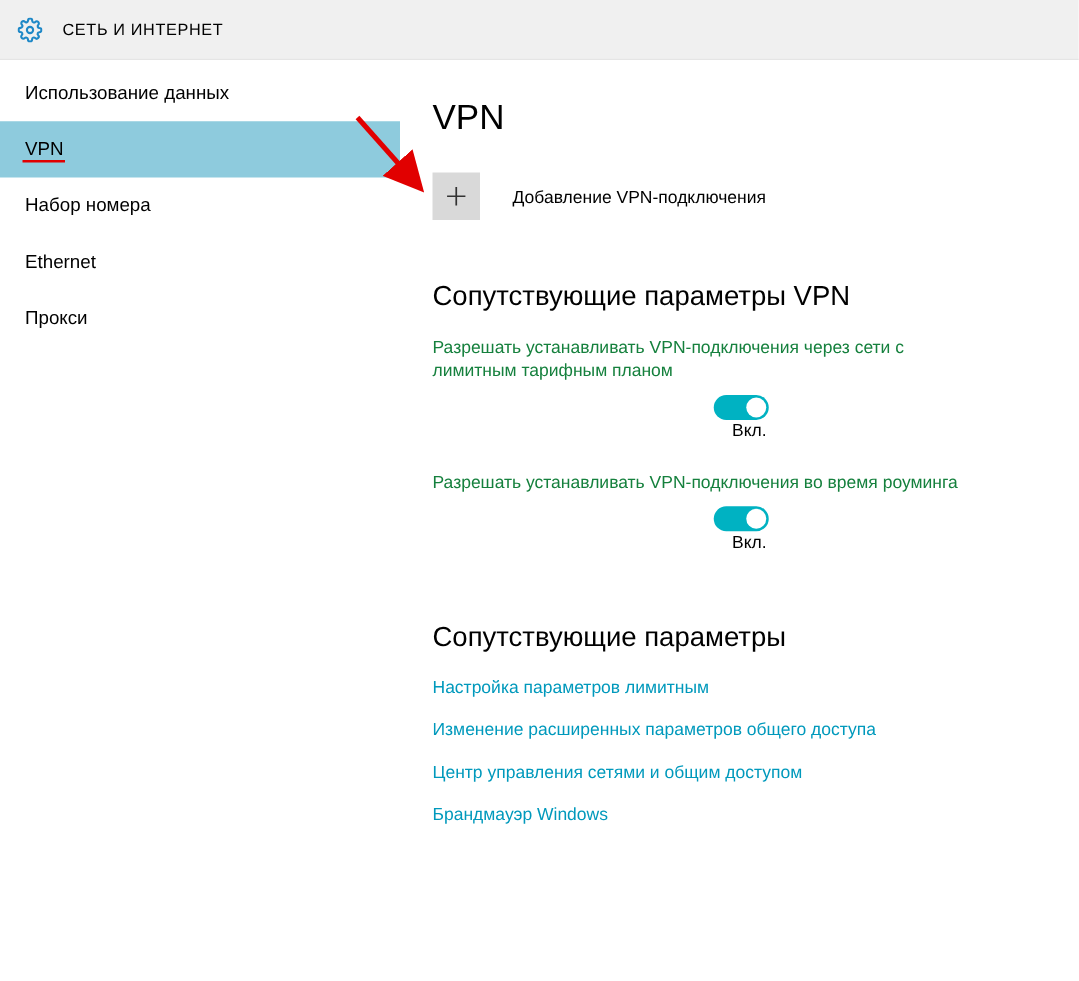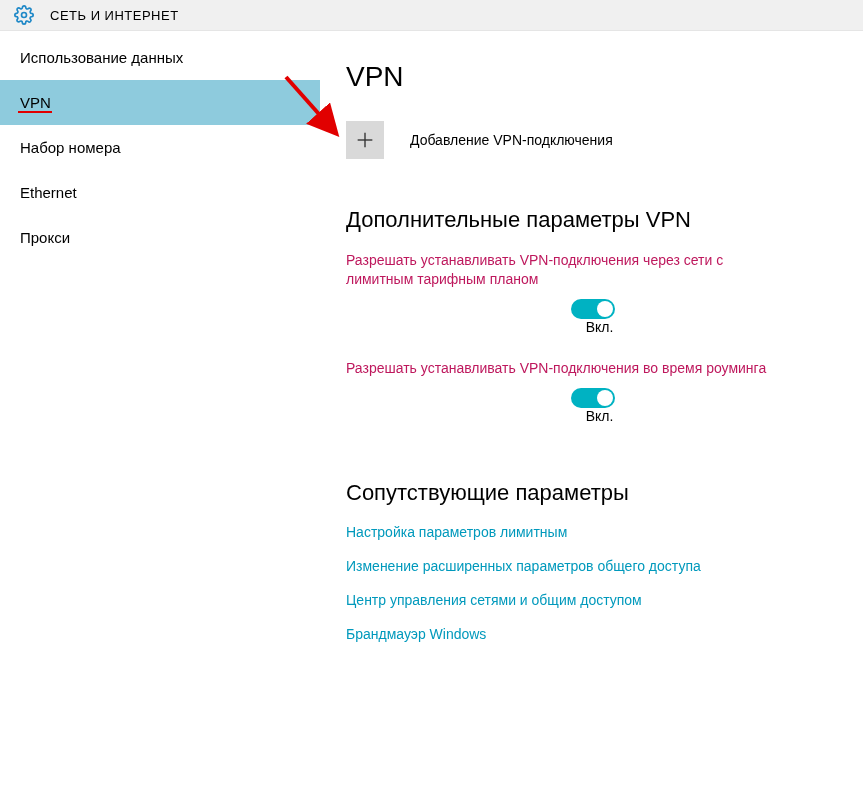--- a/index.html
+++ b/index.html
@@ -11,21 +11,21 @@
     width: 863px;
     height: 785px;
     overflow: hidden;
   }
   .header {
     display: flex;
     align-items: center;
     padding: 10px 14px;
     background: #f0f0f0;
     border-bottom: 1px solid #e5e5e5;
-    height: 31px;
+    height: 48px;
   }
   .header .gear {
     width: 20px; height: 20px;
     margin-right: 16px;
     color: #1e88c7;
   }
   .header .title {
     font-size: 13px;
     letter-spacing: 0.5px;
   }
@@ -85,21 +85,21 @@
     margin-right: 26px;
     cursor: pointer;
   }
   .add-btn svg { width: 22px; height: 22px; stroke: #333; }
   .add-label {
     font-size: 14px;
     text-align: center;
   }
   .desc {
     font-size: 14px;
-    color: #be185d;
+    color: #15803d;
     margin-bottom: 10px;
     line-height: 1.35;
     max-width: 440px;
   }
   .toggle-row {
     display: flex;
     align-items: center;
     margin-bottom: 24px;
     flex-direction: column;
   }
@@ -188,21 +188,21 @@
     <div class="add-row">
       <div class="add-btn">
         <svg viewBox="0 0 24 24">
           <line x1="12" y1="4" x2="12" y2="20" stroke-width="1.5"></line>
           <line x1="4" y1="12" x2="20" y2="12" stroke-width="1.5"></line>
         </svg>
       </div>
       <span class="add-label">Добавление VPN-подключения</span>
     </div>
 
-    <div class="h2">Дополнительные параметры VPN</div>
+    <div class="h2">Сопутствующие параметры VPN</div>
 
     <div class="desc">Разрешать устанавливать VPN-подключения через сети с лимитным тарифным планом</div>
     <div class="toggle-row">
       <div class="toggle">
         <div class="knob"></div>
       </div>
       <span class="toggle-label">Вкл.</span>
     </div>
 
     <div class="desc">Разрешать устанавливать VPN-подключения во время роуминга</div>

